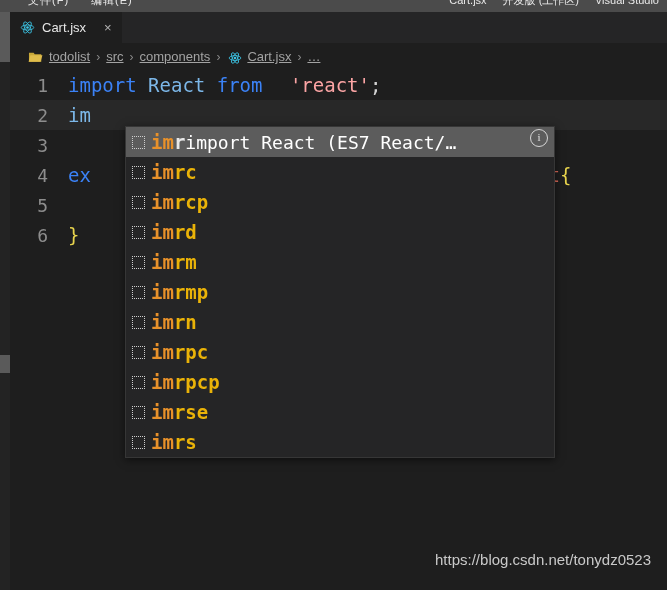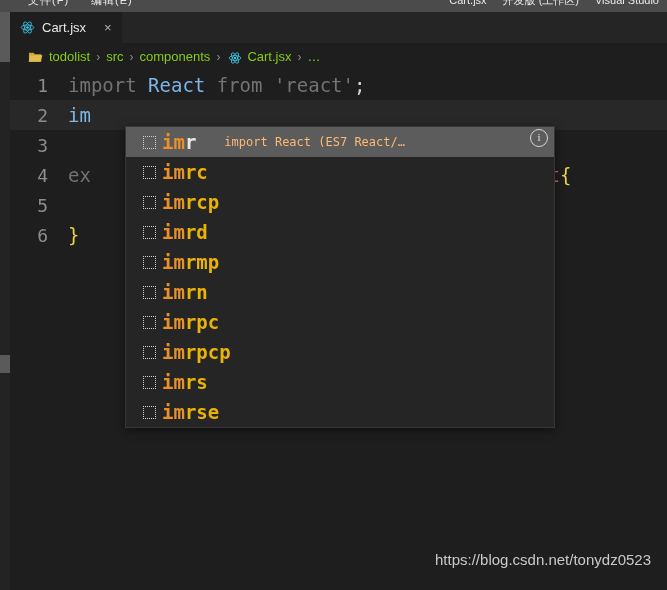--- a/index.html
+++ b/index.html
@@ -128,21 +128,21 @@
     margin: 0 5px 0 2px;
     flex: 0 0 auto;
     position: relative;
     top: 1px;
   }
   .bc-sep {
     margin: 0 6px;
     color: #8a8a8a;
     font-size: 12px;
   }
-  .bc-item { color: #84cc16; }
+  .bc-item { color: #a3a3a3; text-decoration: underline; }
 
   
   .editor {
     position: absolute;
     left: 10px; top: 70px;
     width: 657px; height: 520px;
     background: #1e1e1e;
     font-family: "DejaVu Sans Mono", "Liberation Mono", monospace;
     font-size: 19px;
   }
@@ -164,23 +164,23 @@
     font-size: 18px;
     flex: 0 0 auto;
     -webkit-user-select: none;
     user-select: none;
   }
   .code {
     white-space: pre;
     flex: 1 1 auto;
     overflow: hidden;
   }
-  .kw      { color: #737373; }
+  .kw      { color: #3b82f6; }
   .ident   { color: #7cb7e8; }
-  .str     { color: #737373; }
+  .str     { color: #fca5a5; margin-left: 16px; }
   .punct   { color: #d4d4d4; }
   .type    { color: #e06c5a; }
   .brace   { color: #e8d44d; }
   .plain   { color: #d4d4d4; }
 
   
   .suggest {
     position: absolute;
     left: 125px; top: 126px;
     width: 430px;
@@ -189,21 +189,21 @@
     box-sizing: border-box;
     box-shadow: 0 2px 8px rgba(0,0,0,0.55);
     z-index: 20;
     font-family: "DejaVu Sans Mono", "Liberation Mono", monospace;
   }
   .sugg-row {
     position: relative;
     height: 30px;
     display: flex;
     align-items: center;
-    padding-left: 17px;
+    padding-left: 6px;
     box-sizing: border-box;
     cursor: pointer;
   }
   .sugg-row.selected {
     background: #5c5c5c;
   }
   .sugg-icon {
     width: 13px; height: 13px;
     border: 1px dotted #cfcfcf;
     box-sizing: border-box;
@@ -213,23 +213,22 @@
   .sugg-label {
     font-size: 19px;
     color: #d6d6d6;
     white-space: pre;
     letter-spacing: 0px;
   }
   .sugg-label .hl { color: #e8912a; font-weight: bold; }
   .sugg-label .rest { color: #eab308; font-weight: bold; }
   .sugg-row.selected .sugg-label .rest { color: #e8e8e8; }
   .sugg-detail {
-    font-size: 12px;
-    color: #fdba74;
-    margin-left: 28px;
+    font-size: 18px;
+    color: #ffffff;
     white-space: pre;
     overflow: hidden;
     flex: 1 1 auto;
   }
   .sugg-info {
     flex: 0 0 auto;
     margin-right: 6px;
     width: 16px; height: 16px;
     border-radius: 50%;
     border: 1px solid #d6d6d6;
@@ -355,45 +354,50 @@
         <span class="sugg-label"><span class="hl">im</span><span class="rest">rcp</span></span>
         <span class="sugg-detail"></span>
       </div>
       <div class="sugg-row">
         <span class="sugg-icon"></span>
         <span class="sugg-label"><span class="hl">im</span><span class="rest">rd</span></span>
         <span class="sugg-detail"></span>
       </div>
       <div class="sugg-row">
         <span class="sugg-icon"></span>
+        <span class="sugg-label"><span class="hl">im</span><span class="rest">rm</span></span>
+        <span class="sugg-detail"></span>
+      </div>
+      <div class="sugg-row">
+        <span class="sugg-icon"></span>
         <span class="sugg-label"><span class="hl">im</span><span class="rest">rmp</span></span>
         <span class="sugg-detail"></span>
       </div>
       <div class="sugg-row">
         <span class="sugg-icon"></span>
         <span class="sugg-label"><span class="hl">im</span><span class="rest">rn</span></span>
         <span class="sugg-detail"></span>
       </div>
       <div class="sugg-row">
         <span class="sugg-icon"></span>
         <span class="sugg-label"><span class="hl">im</span><span class="rest">rpc</span></span>
         <span class="sugg-detail"></span>
       </div>
       <div class="sugg-row">
         <span class="sugg-icon"></span>
         <span class="sugg-label"><span class="hl">im</span><span class="rest">rpcp</span></span>
         <span class="sugg-detail"></span>
       </div>
       <div class="sugg-row">
         <span class="sugg-icon"></span>
+        <span class="sugg-label"><span class="hl">im</span><span class="rest">rse</span></span>
+        <span class="sugg-detail"></span>
+      </div>
+      <div class="sugg-row">
+        <span class="sugg-icon"></span>
         <span class="sugg-label"><span class="hl">im</span><span class="rest">rs</span></span>
         <span class="sugg-detail"></span>
       </div>
-      <div class="sugg-row">
-        <span class="sugg-icon"></span>
-        <span class="sugg-label"><span class="hl">im</span><span class="rest">rse</span></span>
-        <span class="sugg-detail"></span>
-      </div>
     </div>
 
   <div class="watermark">https://blog.csdn.net/tonydz0523</div>
 
 </div>
 
 </body></html>

